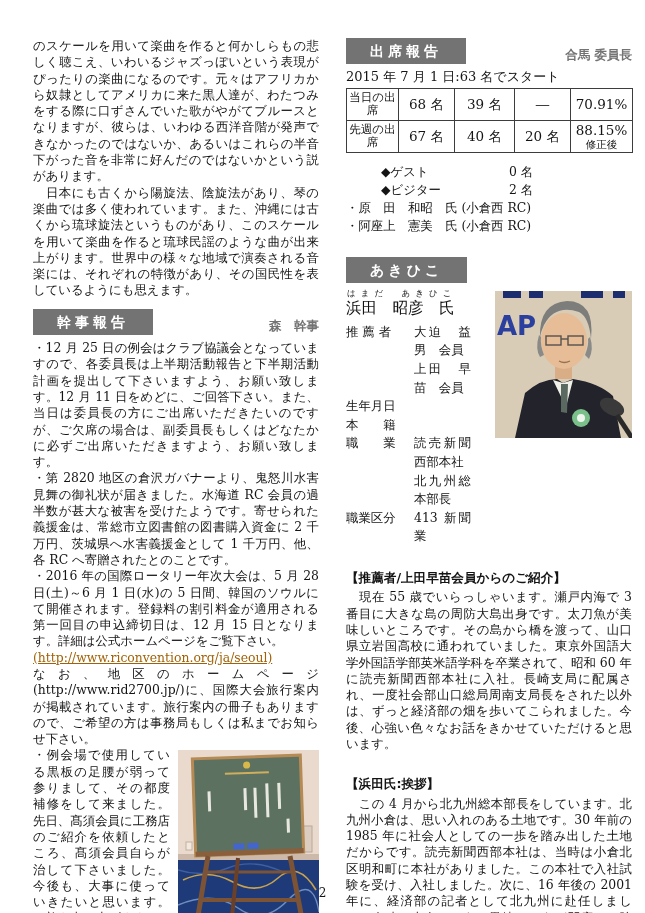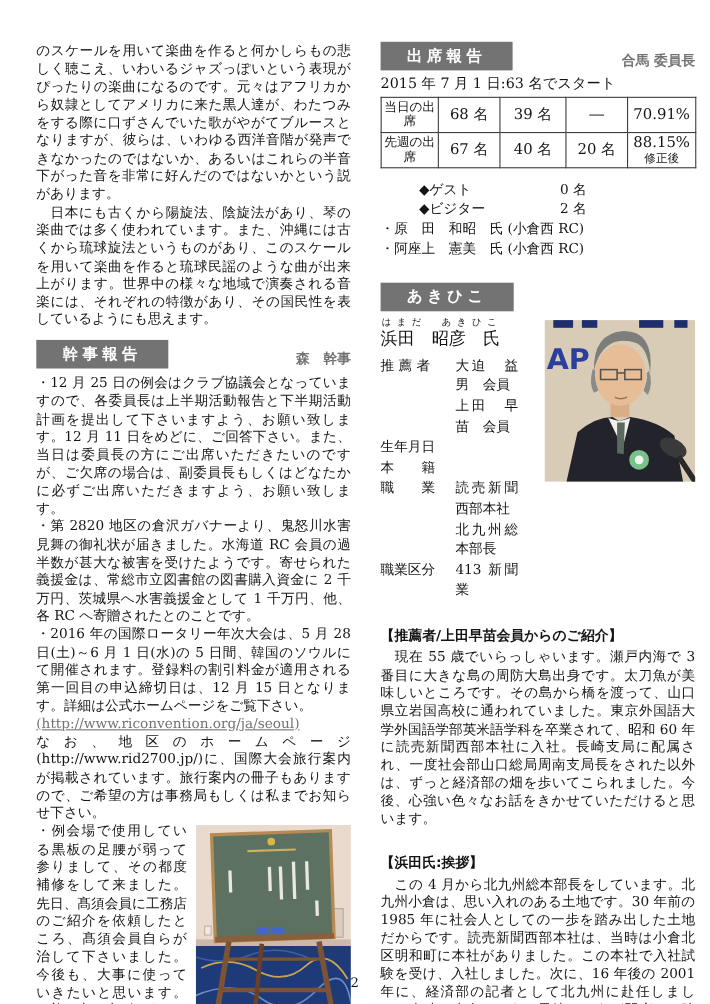--- a/index.html
+++ b/index.html
@@ -39,21 +39,21 @@
   .member-head { display:flex; gap:24px; margin-top:5px; }
   .member-info { flex:1; }
   .furigana { font-size:8.5px; letter-spacing:5px; line-height:10px; margin-left:1px; }
   .member-name { font-size:15.5px; line-height:20px; margin-bottom:5px; }
   .inforow { display:flex; line-height:18.6px; }
   .ilabel { flex:0 0 68px; }
   .ival { flex:1; }
   .member-photo { flex:0 0 137px; width:137px; height:147px; margin-top:3px; }
   .sec-heading { font-family:"DejaVu Sans","Liberation Sans",sans-serif;
                  font-weight:bold; font-size:12.6px; margin:24px 0 3px; }
-  .doc-link { color:#737373; text-decoration:underline; }
+  .doc-link { color:#a16207; text-decoration:underline; }
   .bb-clearfix::after { content:""; display:block; clear:both; }
   .blackboard-photo { float:right; width:141px; height:192px; margin:3px 0 0 8px; }
   .footer { position:absolute; bottom:13px; left:0; right:0; text-align:center;
             font-size:12px; color:#141414; }
 </style>
 </head>
 <body>
 
 <div class="page">
   <div class="columns">

